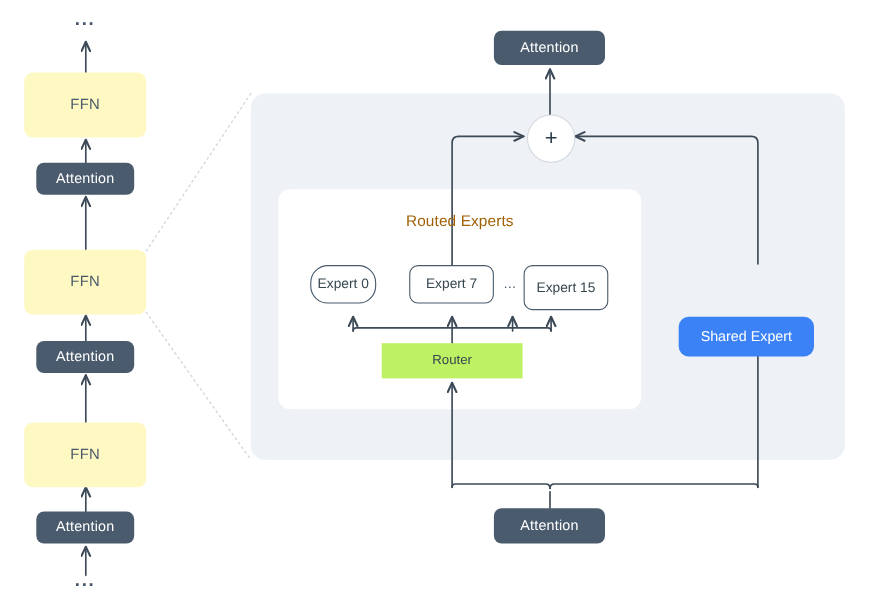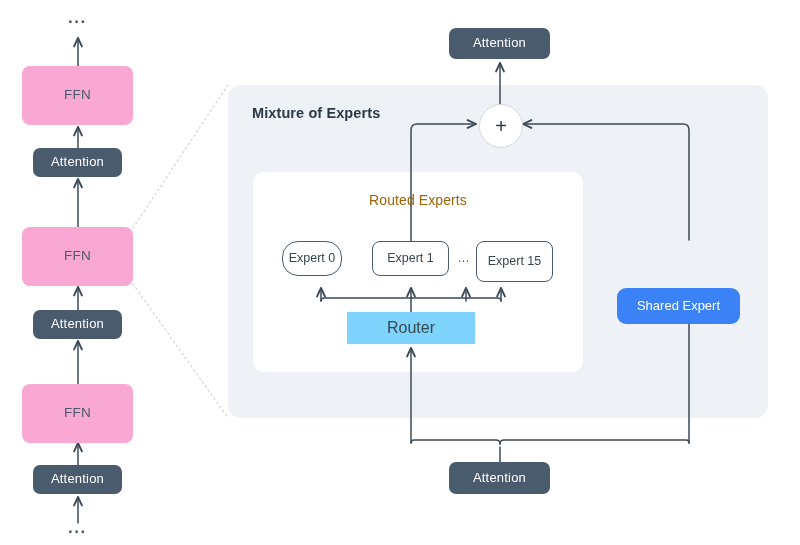--- a/index.html
+++ b/index.html
@@ -30,45 +30,45 @@
     display: flex;
     align-items: center;
     justify-content: center;
     box-sizing: border-box;
     text-align: left;
     line-height: 1.1;
     white-space: nowrap;
   }
   
   .ffn-box {
-    background: #f9a8d4;
+    background: #fef9c3;
     border-radius: 8px;
     color: #4a5a6a;
     font-size: 13.5px;
     letter-spacing: 0.3px;
   }
   .attn {
     background: #4a5b6d;
     border-radius: 7px;
     color: #ffffff;
     font-size: 13px;
     letter-spacing: 0.2px;
   }
   .expert-box {
     background: #ffffff;
     border: 1.3px solid #4a5b6d;
     border-radius: 8px;
     color: #37474f;
     font-size: 12.5px;
   }
   .router-box {
-    background: #7dd3fc;
+    background: #bef264;
     border-radius: 0;
     color: #37474f;
-    font-size: 16px;
+    font-size: 12px;
   }
   .shared-box {
     background: #3b82f6;
     border-radius: 9px;
     color: #ffffff;
     font-size: 13px;
   }
   .moe-panel {
     position: absolute;
     background: #eef1f5;
@@ -198,27 +198,26 @@
   <div class="node ffn-box" style="left:22px; top:227px; width:111px; height:59px;">FFN</div>
 
   <div class="node attn" style="left:33px; top:310px; width:89px; height:29px;">Attention</div>
 
   <div class="node ffn-box" style="left:22px; top:384px; width:111px; height:59px;">FFN</div>
 
   <div class="node attn" style="left:33px; top:465px; width:89px; height:29px;">Attention</div>
 
   <div class="ellipsis" style="left:68px; top:518px;">...</div>
 
-  <div class="panel-title" style="left:252px; top:105px;">Mixture of Experts</div>
 
   <div class="card-title" style="left:253px; top:192px; width:330px;">Routed Experts</div>
 
   <div class="node expert-box" style="left:282px; top:241px; width:60px; height:35px;border-radius:16px;">Expert 0</div>
 
-  <div class="node expert-box" style="left:372px; top:241px; width:77px; height:35px;">Expert 1</div>
+  <div class="node expert-box" style="left:372px; top:241px; width:77px; height:35px;">Expert 7</div>
 
   <div class="mini-ellipsis" style="left:458px; top:251px;">...</div>
 
   <div class="node expert-box" style="left:476px; top:241px; width:77px; height:41px;">Expert 15</div>
 
   <div class="node router-box" style="left:347px; top:312px; width:128px; height:32px;">Router</div>
 
   <div class="node shared-box" style="left:617px; top:240px; width:123px; height:36px;margin-top:48px;">Shared Expert</div>
 
   <div class="plus-circle" style="left:479px; top:104px; width:42px; height:42px;">+</div>

